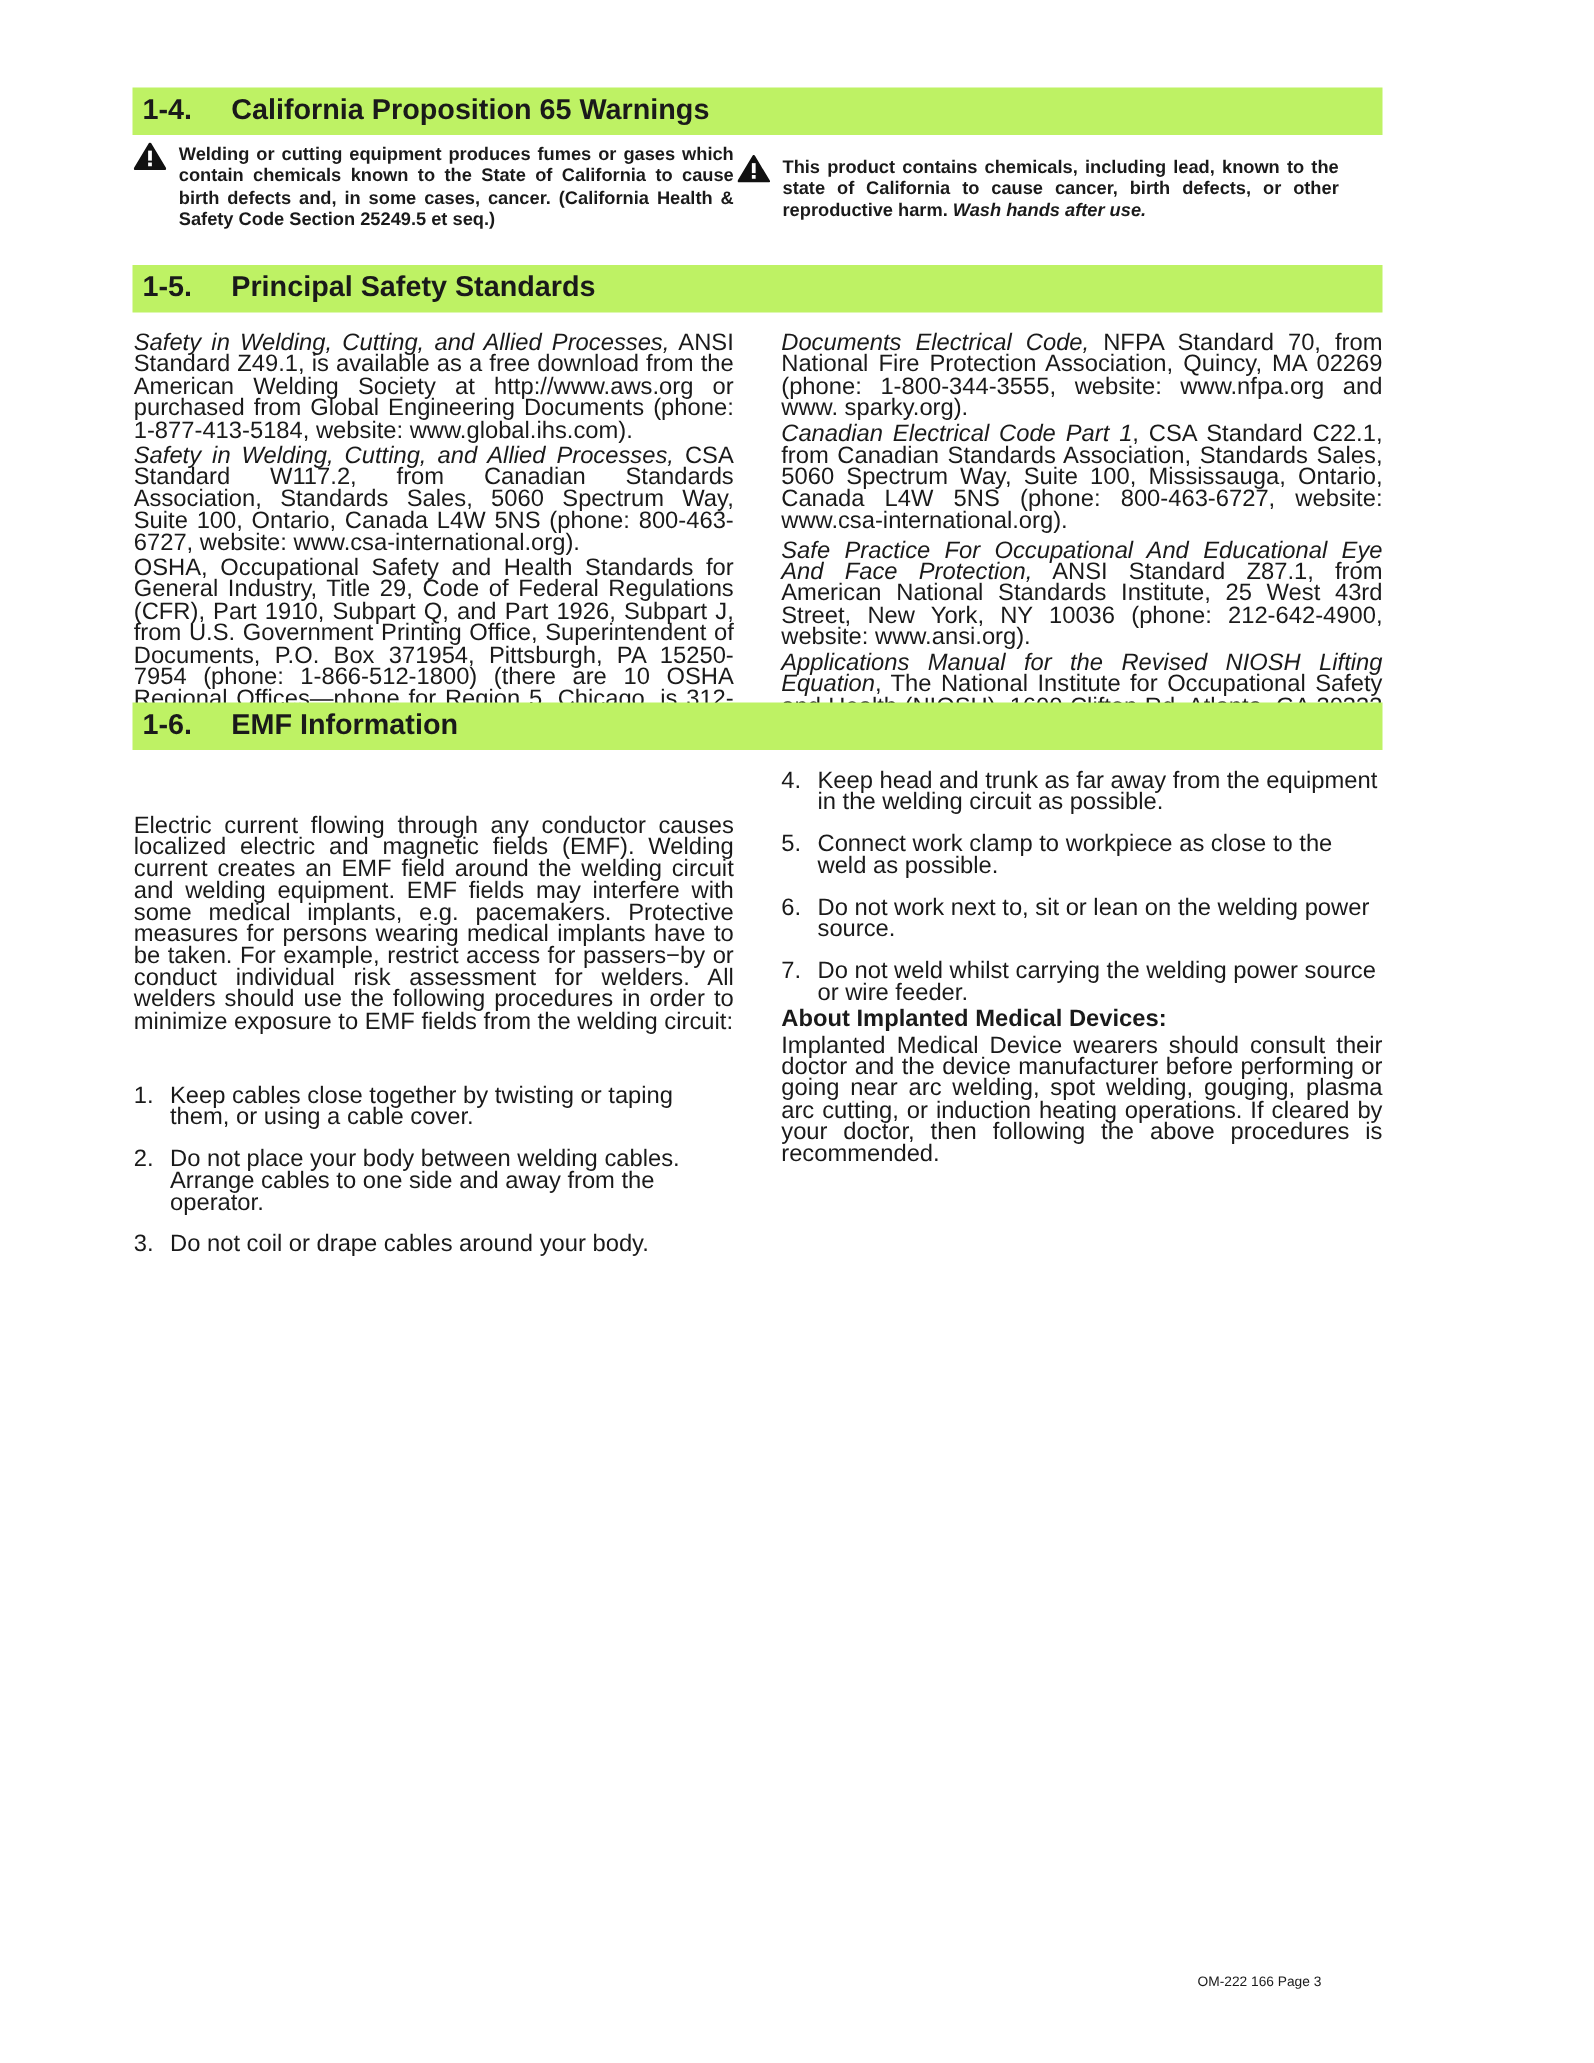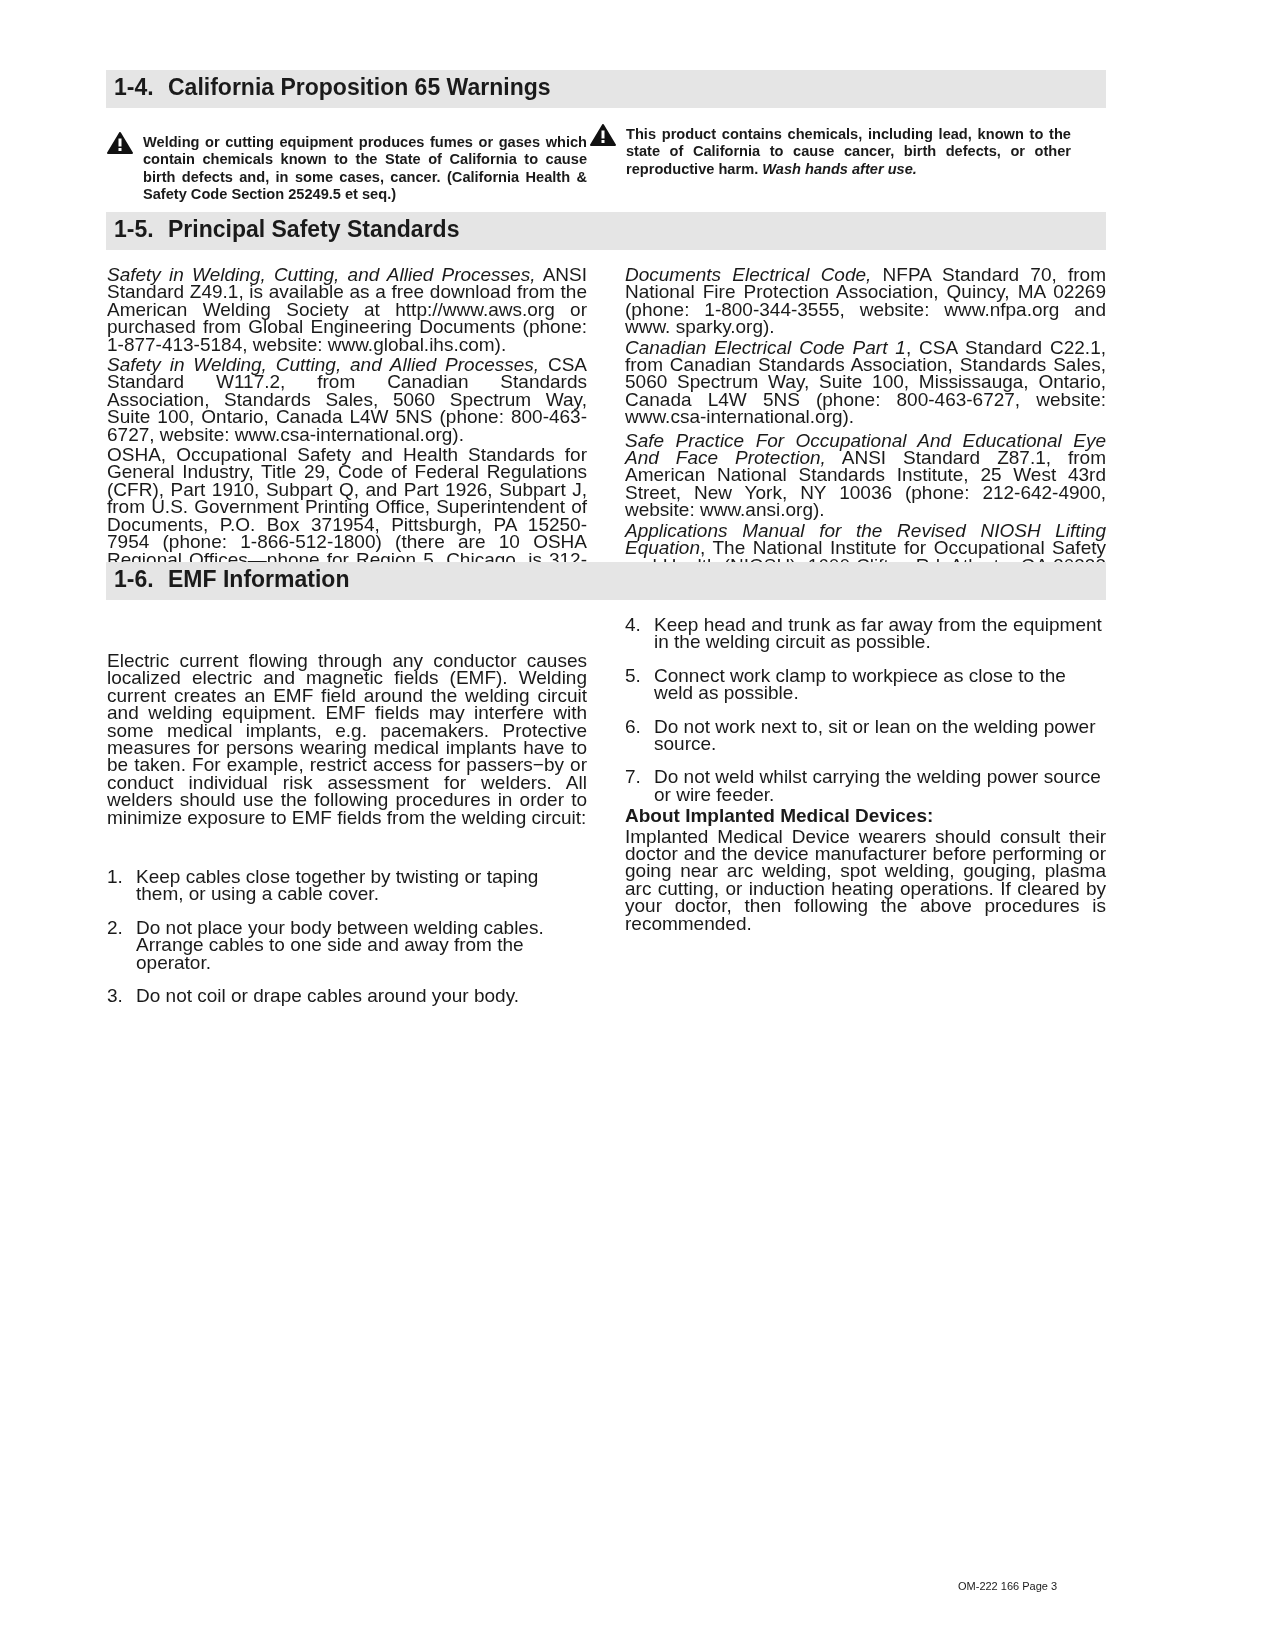--- a/index.html
+++ b/index.html
@@ -1,37 +1,37 @@
 <!DOCTYPE html>
 <html><head>
 <meta charset="utf-8">
 <style>
   html, body { margin: 0; padding: 0; background: #ffffff; }
   body { width: 1275px; height: 1650px; position: relative; font-family: "Liberation Sans", sans-serif; color: #1a1a1a; }
-  .section-bar { position: absolute; left: 106px; width: 1000px; background: #e5e5e5; height: 38px; }
+  .section-bar { position: absolute; left: 106px; width: 1000px; background: #bef264; height: 38px; }
   .section-bar .num { position: absolute; left: 8px; top: 4px; font-size: 23px; font-weight: bold; }
-  .section-bar .title { position: absolute; left: 62px; top: 4px; font-size: 23px; font-weight: bold; }
+  .section-bar .title { position: absolute; left: 79px; top: 4px; font-size: 23px; font-weight: bold; }
   .col { position: absolute; width: 482px; font-size: 19px; line-height: 17.4px; text-align: justify; }
   .col p { margin: 0 0 3px 0; }
   .warn { position: absolute; font-size: 14.6px; line-height: 17.4px; font-weight: bold; text-align: justify; }
   .warn .icon { position: absolute; left: -36px; top: -2px; width: 26px; height: 22px; }
   .item { position: relative; padding-left: 29px; margin-bottom: 16px; text-align: left; }
   .item .n { position: absolute; left: 0; top: 0; }
   .subhead { font-weight: bold; margin: 0 0 3px 0; }
   .footer { position: absolute; left: 958px; top: 1580px; font-size: 11px; }
 </style>
 </head>
 <body>
 
 <div class="section-bar" style="top:70px;">
   <span class="num">1-4.</span>
   <span class="title">California Proposition 65 Warnings</span>
 </div>
 
-<div class="warn" style="left:143px; top:134px; width:444px;">
+<div class="warn" style="left:143px; top:116px; width:444px;">
   <svg class="icon" viewBox="0 0 26 22">
       <path d="M13 1 L25 21 L1 21 Z" fill="#111" stroke="#111" stroke-width="2" stroke-linejoin="round"></path>
       <rect x="11.5" y="6.5" width="3" height="8" fill="#fff"></rect>
       <rect x="11.5" y="16" width="3" height="3" fill="#fff"></rect>
     </svg>
   <span>Welding or cutting equipment produces fumes or gases which contain chemicals known to the State of California to cause birth defects and, in some cases, cancer. (California Health &amp; Safety Code Section 25249.5 et seq.)</span>
 </div>
 
 <div class="warn" style="left:626px; top:126px; width:445px;">
   <svg class="icon" viewBox="0 0 26 22">

